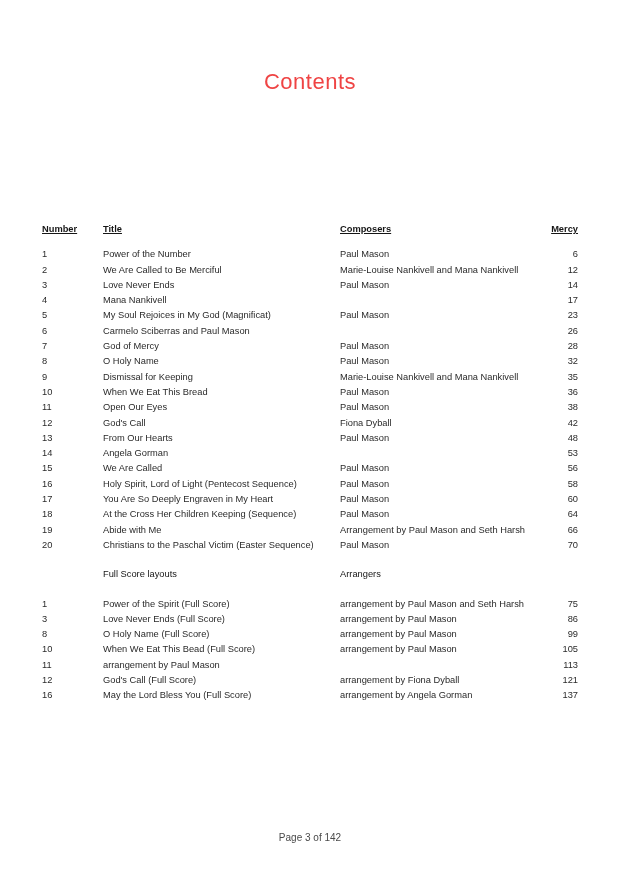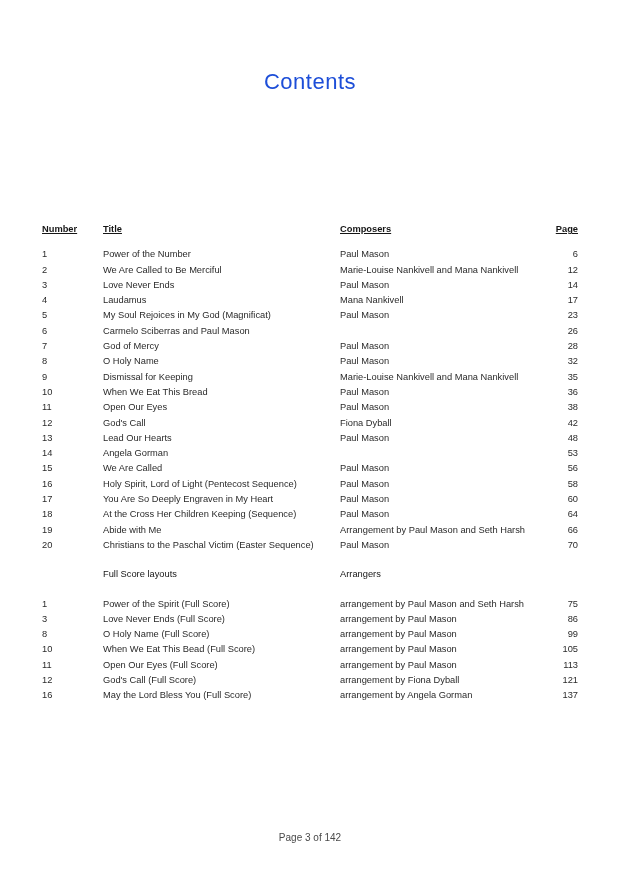--- a/index.html
+++ b/index.html
@@ -14,21 +14,21 @@
   }
   .doc-title {
     position: absolute;
     top: 54px;
     left: 0;
     right: 0;
     text-align: center;
     font-size: 22px;
     font-weight: 400;
     letter-spacing: 0.5px;
-    color: #1d4ed8;
+    color: #ef4444;
   }
   .toc {
     position: absolute;
     left: 42px;
     right: 42px;
     top: 222px;
   }
   .row {
     display: flex;
     align-items: baseline;
@@ -68,21 +68,21 @@
 <div class="page">
 
   <h1 class="doc-title">Contents</h1>
 
   <div class="toc">
 
     <div class="row header-row">
       <span class="col-num">Number</span>
       <span class="col-title">Title</span>
       <span class="col-comp">Composers</span>
-      <span class="col-page">Page</span>
+      <span class="col-page">Mercy</span>
     </div>
 
     <div id="main-rows">
   <div class="row">
     <span class="col-num">1</span>
     <span class="col-title">Power of the Number</span>
     <span class="col-comp">Paul Mason</span>
     <span class="col-page">6</span>
   </div>
 
@@ -95,21 +95,20 @@
 
   <div class="row">
     <span class="col-num">3</span>
     <span class="col-title">Love Never Ends</span>
     <span class="col-comp">Paul Mason</span>
     <span class="col-page">14</span>
   </div>
 
   <div class="row">
     <span class="col-num">4</span>
-    <span class="col-title">Laudamus</span>
     <span class="col-comp">Mana Nankivell</span>
     <span class="col-page">17</span>
   </div>
 
   <div class="row">
     <span class="col-num">5</span>
     <span class="col-title">My Soul Rejoices in My God (Magnificat)</span>
     <span class="col-comp">Paul Mason</span>
     <span class="col-page">23</span>
   </div>
@@ -157,21 +156,21 @@
 
   <div class="row">
     <span class="col-num">12</span>
     <span class="col-title">God's Call</span>
     <span class="col-comp">Fiona Dyball</span>
     <span class="col-page">42</span>
   </div>
 
   <div class="row">
     <span class="col-num">13</span>
-    <span class="col-title">Lead Our Hearts</span>
+    <span class="col-title">From Our Hearts</span>
     <span class="col-comp">Paul Mason</span>
     <span class="col-page">48</span>
   </div>
 
   <div class="row">
     <span class="col-num">14</span>
     <span class="col-comp">Angela Gorman</span>
     <span class="col-page">53</span>
   </div>
 
@@ -249,21 +248,20 @@
 
   <div class="row">
     <span class="col-num">10</span>
     <span class="col-title">When We Eat This Bead (Full Score)</span>
     <span class="col-comp">arrangement by Paul Mason</span>
     <span class="col-page">105</span>
   </div>
 
   <div class="row">
     <span class="col-num">11</span>
-    <span class="col-title">Open Our Eyes (Full Score)</span>
     <span class="col-comp">arrangement by Paul Mason</span>
     <span class="col-page">113</span>
   </div>
 
   <div class="row">
     <span class="col-num">12</span>
     <span class="col-title">God's Call (Full Score)</span>
     <span class="col-comp">arrangement by Fiona Dyball</span>
     <span class="col-page">121</span>
   </div>

